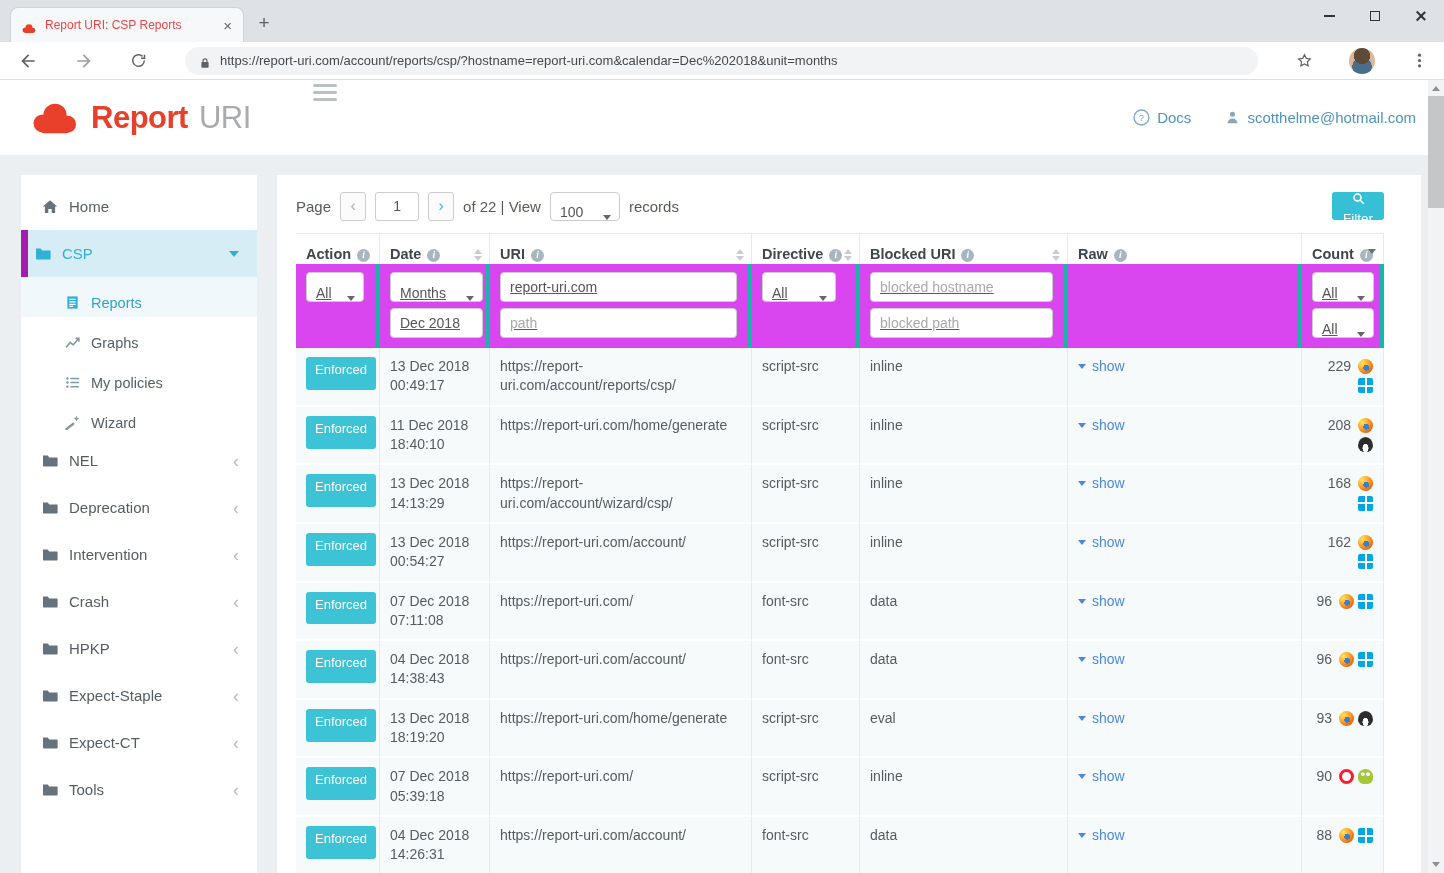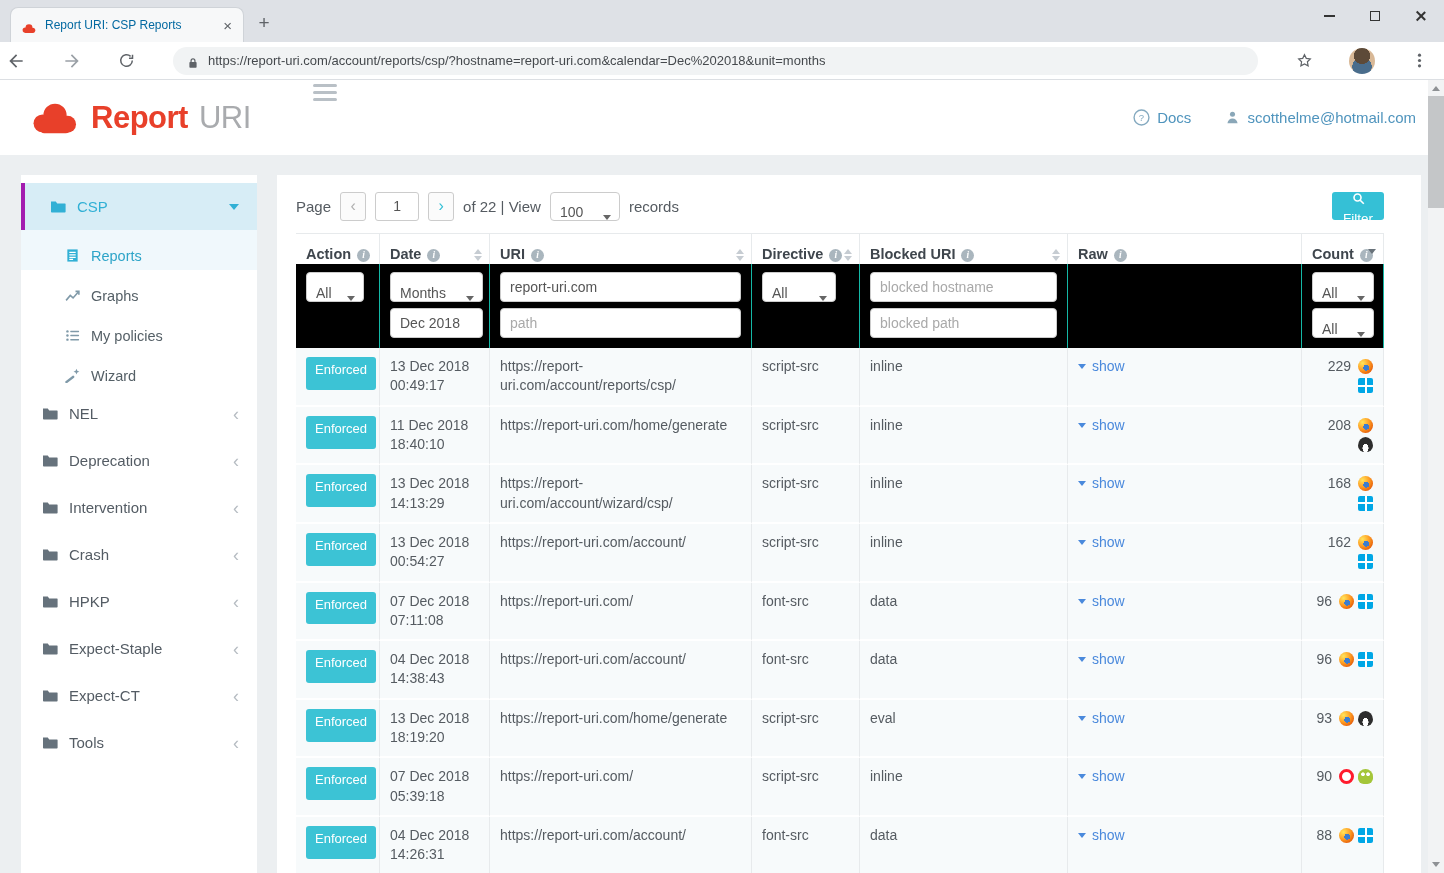--- a/index.html
+++ b/index.html
@@ -5,32 +5,32 @@
   * { margin:0; padding:0; box-sizing:border-box; }
   html,body { width:1444px; height:873px; overflow:hidden; background:#fff;
               font-family:"Liberation Sans","DejaVu Sans",sans-serif; }
   .window { position:relative; width:1444px; height:873px; background:#fff; overflow:hidden; }
 
   
   .tabstrip { height:42px; background:#dee1e6; display:flex; align-items:flex-end; position:relative; }
   .tab { margin-left:10px; width:234px; height:35px; background:#f7f8f9; border:1px solid #cfd3d8; border-bottom:none;
          border-radius:8px 8px 0 0; display:flex; align-items:center; padding:0 8px 0 10px; gap:8px; }
   .favicon { width:16px; height:11px; color:#e8402a; flex:none; }
-  .tab-title { font-size:12px; color:#0369a1; white-space:nowrap; overflow:hidden; flex:1; }
+  .tab-title { font-size:12px; color:#ef4444; white-space:nowrap; overflow:hidden; flex:1; }
   .tab-close { color:#5f6368; font-size:15px; line-height:1; cursor:pointer; padding:0 3px; }
   .newtab { width:28px; height:30px; margin:0 0 4px 6px; color:#5f6368; font-size:19px; display:flex; align-items:center; justify-content:center; cursor:pointer; }
   .win-controls { position:absolute; top:0; right:0; height:32px; display:flex; }
   .wc { width:46px; height:32px; display:flex; align-items:center; justify-content:center; cursor:pointer; }
   .wc-min { width:11px; height:1.5px; background:#333; }
   .wc-max { width:10px; height:10px; border:1.5px solid #333; }
   .wc-x { position:relative; width:12px; height:12px; }
   .wc-x::before,.wc-x::after { content:""; position:absolute; left:5.3px; top:0; width:1.5px; height:12px; background:#333; }
   .wc-x::before { transform:rotate(45deg);} .wc-x::after { transform:rotate(-45deg);}
 
-  .navbar { height:38px; background:#fff; border-bottom:1px solid #dcdfe3; display:flex; align-items:center; padding:0 10px 0 0; gap:24px; }
+  .navbar { height:38px; background:#fff; border-bottom:1px solid #dcdfe3; display:flex; align-items:center; padding:0 10px 0 12px; gap:24px; }
   .nav-ico { width:20px; height:20px; display:inline-block; flex:none; cursor:pointer; margin:0 6px; }
   .nav-ico.sm { width:17px; height:17px; }
   .omnibox { flex:1; height:28px; background:#f1f3f4; border-radius:14px; display:flex; align-items:center; padding:0 14px; gap:9px; margin:0 8px; cursor:text; }
   .lock { width:12px; height:12px; color:#5f6368; flex:none; }
   .url { font-size:13px; color:#45494d; white-space:nowrap; overflow:hidden; }
   .avatar { width:26px; height:26px; border-radius:50%; flex:none; margin:0 6px; cursor:pointer;
             background: radial-gradient(circle at 50% 30%, #5d4a38 0 36%, rgba(0,0,0,0) 37%),
                         radial-gradient(circle at 50% 72%, #4a6d8c 0 42%, rgba(0,0,0,0) 43%), #d8b896; }
 
   
@@ -48,21 +48,21 @@
 
   
   .content { position:absolute; top:155px; left:0; width:1428px; height:718px; background:#eceff1;
              display:flex; padding:20px 7px 0 21px; gap:20px; }
   .sidebar { width:236px; background:#fff; height:100%; overflow:hidden; padding-top:8px; }
   .si { display:flex; align-items:center; cursor:pointer; }
   .si.top { height:47px; padding:0 18px 0 21px; font-size:15px; color:#545c64; }
   .si.sub { height:40px; padding:11px 18px 0 44px; font-size:14.5px; color:#556067; }
   .s-ico { width:16px; height:16px; margin-right:11px; color:#66727c; flex:none; }
   .si.sub .s-ico { width:15px; height:15px; color:#7f99a8; }
-  .si.p-active { background:#d7edf6; border-left:4px solid #a21caf; padding-left:25px; color:#31b0d5; }
+  .si.p-active { background:#d7edf6; border-left:7px solid #a21caf; padding-left:7px; color:#31b0d5; }
   .si.p-active .s-ico { color:#31b0d5; }
   .si.s-active { background:#f0f8fc; color:#2da4c8; }
   .si.s-active .s-ico { color:#31b0d5; }
   .caret-exp { margin-left:auto; width:0; height:0; border-left:5px solid transparent; border-right:5px solid transparent; border-top:6px solid #31b0d5; }
   .caret-col { margin-left:auto; color:#b6bcc2; font-size:18px; line-height:1; }
   .caret-col::before { content:"‹"; }
 
   .main { flex:1; background:#fff; height:100%; overflow:hidden; padding-top:16px; }
   .toolbar { display:flex; align-items:center; gap:9px; height:30px; padding:0 37px 0 19px; }
   .tb-label { font-size:15px; color:#555b61; }
@@ -77,21 +77,21 @@
   .w-action { width:58px; } .w-date { width:93px; } .w-dir { width:74px; } .w-count { width:62px; }
   .filter-btn { margin-left:auto; height:28px; background:#35c0d6; color:#fff; border:none; border-radius:3px;
                 font-size:13.5px; padding:0 11px; display:flex; align-items:center; gap:6px; cursor:pointer;flex-direction:column; }
   .f-ico { width:13px; height:13px; color:#fff; }
 
   
   table.rpt { border-collapse:separate; border-spacing:0; table-layout:fixed; width:1088px; margin:12px 0 0 19px;
               font-size:14px; color:#555b61; }
   .rpt th { border-top:1px solid #e7eaec; border-right:1px solid #e7eaec; background:#fff; text-align:left;
             padding:12px 8px 2px 10px; font-size:14.5px; font-weight:700; color:#3f464d; position:relative; }
-  .filter-row td { border-right:1px solid #14b8a6; background:#000000; padding:8px 10px 10px 10px; vertical-align:top; }
+  .filter-row td { border-right:5px solid #14b8a6; background:#d946ef; padding:8px 10px 10px 10px; vertical-align:top;text-decoration:underline; }
   .filter-row .sel + .tin, .filter-row .tin + .tin, .filter-row .sel + .sel { margin-top:6px; }
   .tin { height:30px; border:1px solid #ccc; border-radius:4px; padding:0 9px; font-size:14px; color:#555; display:block; width:100%; }
   .tin::placeholder { color:#a9a9a9; }
   .rpt tbody td { border-right:1px solid #e7eaec; border-bottom:2px solid #fff; background:#f7fafb;
                   padding:9px 10px; vertical-align:top; line-height:1.38; word-wrap:break-word; overflow-wrap:break-word; }
   .info-i { display:inline-block; width:13px; height:13px; border-radius:50%; background:#aab6be; color:#fff;
             font-size:9.5px; line-height:13px; text-align:center; font-style:italic;
             font-family:"Liberation Serif","DejaVu Serif",serif; margin-left:6px; vertical-align:1px; cursor:pointer; }
   .info-i::before { content:"i"; }
   .sort { position:absolute; right:7px; top:15px; display:flex; flex-direction:column; gap:2px; cursor:pointer; }
@@ -214,20 +214,26 @@
               <circle cx="8" cy="4.6" r="2.7"></circle>
               <path d="M2.6 14.2c.5-3.4 2.6-5.2 5.4-5.2s4.9 1.8 5.4 5.2z"></path>
             </svg></span>
         <span>scotthelme@hotmail.com</span>
       </div>
     </div>
   </div>
 
   <div class="content">
     <aside class="sidebar">
+        <div class="si top">
+          <span class="s-ico"><svg viewBox="0 0 16 16" style="width:100%;height:100%" fill="currentColor">
+              <path d="M8 1.2 15.2 7.6h-2.1V14h-3.4v-4H6.3v4H2.9V7.6H.8z"></path>
+            </svg></span>
+          <span class="s-label">Home</span>
+        </div>
         <div class="si top p-active">
           <span class="s-ico"><svg viewBox="0 0 16 16" style="width:100%;height:100%" fill="currentColor">
               <path d="M1 2.6h4.8l1.4 1.8H15a.6.6 0 0 1 .6.6v7.8a.8.8 0 0 1-.8.8H1.8a.8.8 0 0 1-.8-.8z"></path>
             </svg></span>
           <span class="s-label">CSP</span>
           <span class="caret-exp"></span>
         </div>
         <div class="si sub s-active">
           <span class="s-ico"><svg viewBox="0 0 16 16" style="width:100%;height:100%">
               <path fill="currentColor" d="M2.5 1.5h11v13h-11z"></path>

